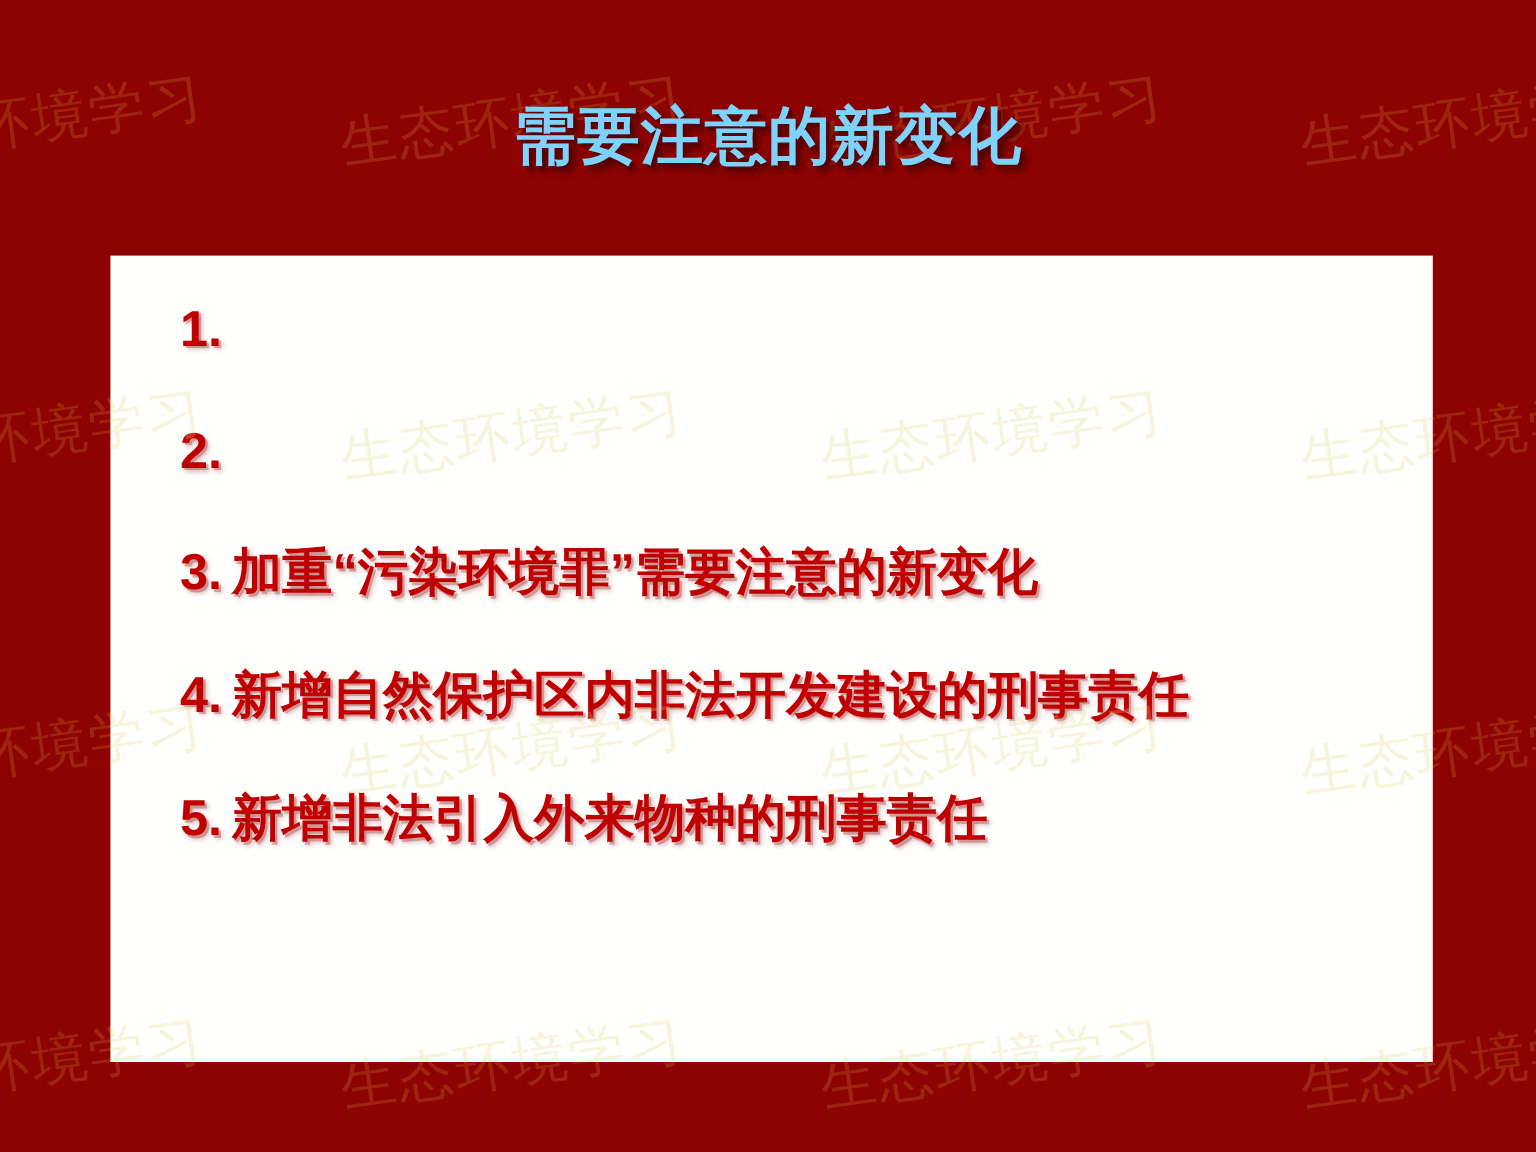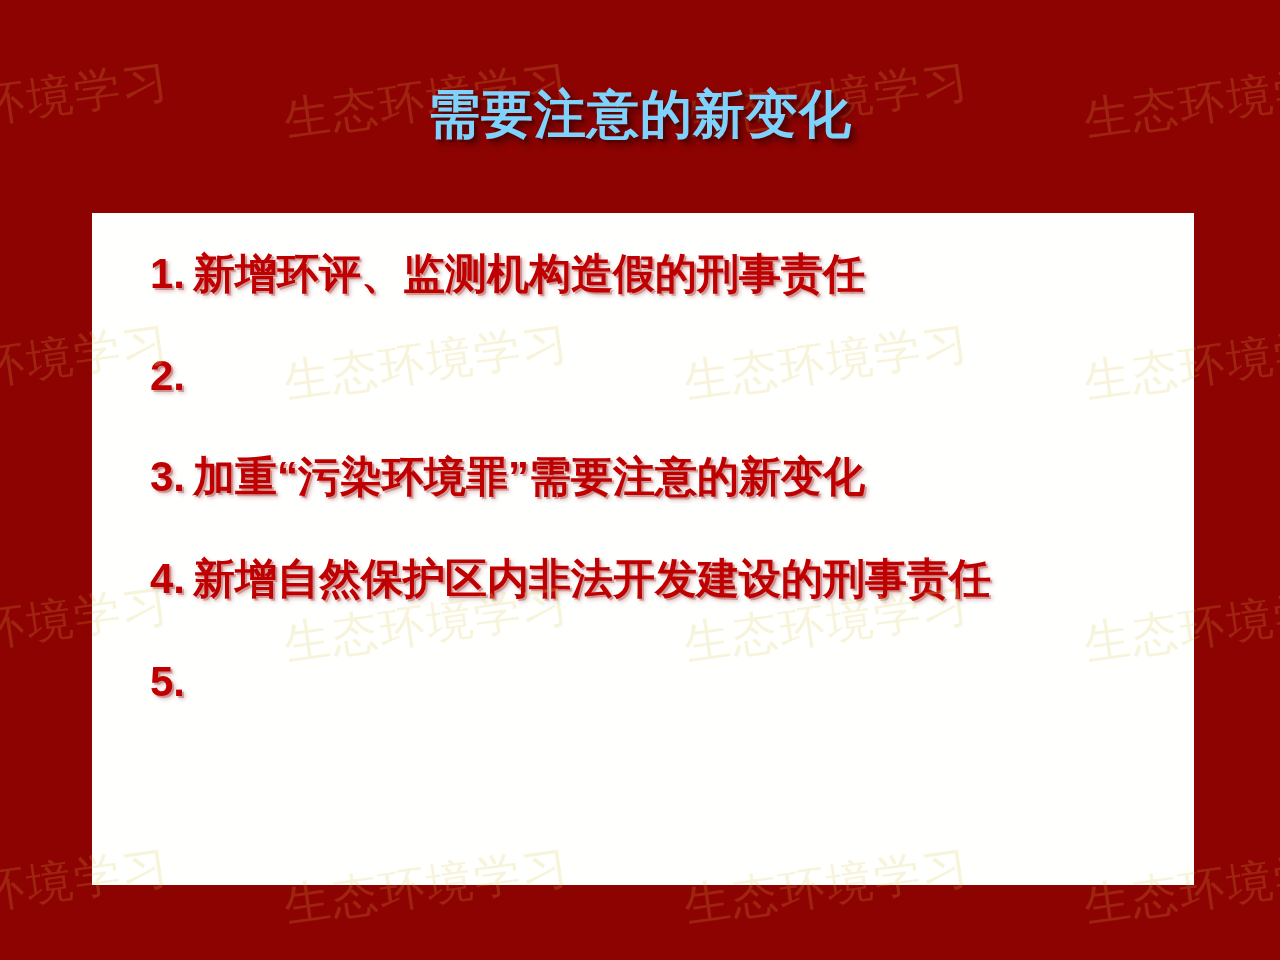--- a/index.html
+++ b/index.html
@@ -154,38 +154,38 @@
         <span class="wm" style="left: -212px; top: 663px;">生态环境学习</span>
         <span class="wm" style="left: 188px; top: 663px;">生态环境学习</span>
         <span class="wm" style="left: 588px; top: 663px;">生态环境学习</span>
         <span class="wm" style="left: 988px; top: 663px;">生态环境学习</span>
       </div>
     <div class="panel-inner">
       <ul class="list">
 
         <li class="list-item">
           <span class="num">1.</span>
-          <span class="txt">新增环评、监测机构造假的刑事责任</span>
         </li>
 
         <li class="list-item">
           <span class="num">2.</span>
         </li>
 
         <li class="list-item">
           <span class="num">3.</span>
           <span class="txt">加重“污染环境罪”需要注意的新变化</span>
         </li>
 
         <li class="list-item">
           <span class="num">4.</span>
           <span class="txt">新增自然保护区内非法开发建设的刑事责任</span>
         </li>
 
         <li class="list-item">
           <span class="num">5.</span>
+          <span class="txt">新增非法引入外来物种的刑事责任</span>
         </li>
 
       </ul>
     </div>
   </div>
 
 </div>
 
 </body></html>

